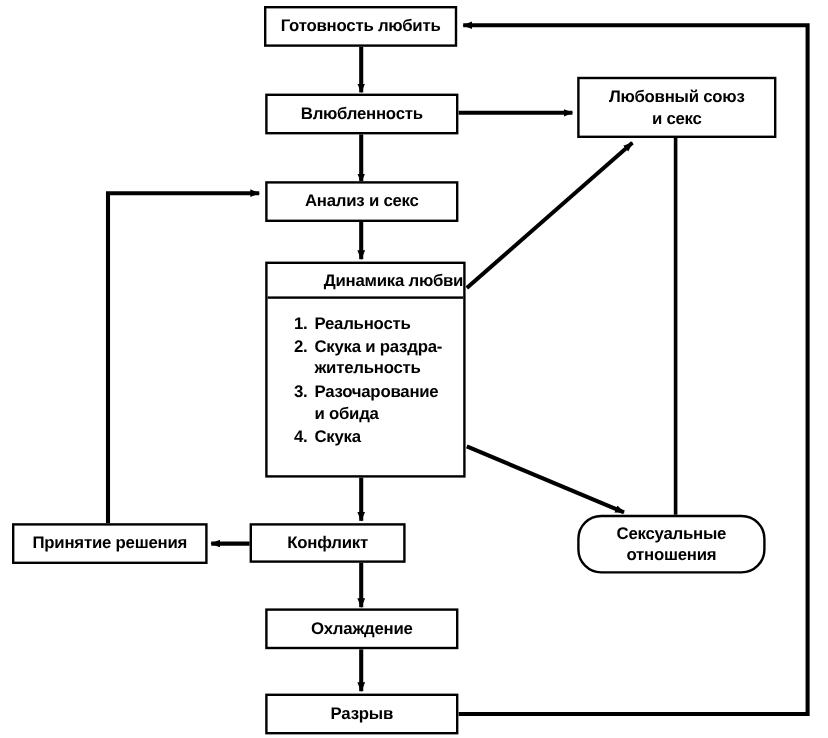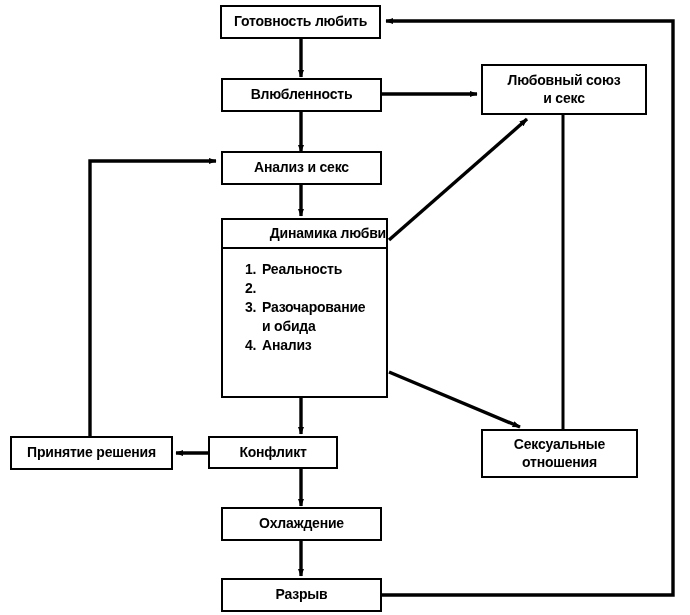--- a/index.html
+++ b/index.html
@@ -143,43 +143,45 @@
       <span>Динамика любви</span>
     </div>
     <div class="body">
       <ol class="steps">
         <li>
           <span class="num">1.</span>
           <span class="txt">Реальность</span>
         </li>
         <li>
           <span class="num">2.</span>
+          <span class="txt">Скука и раздра-
+жительность</span>
         </li>
         <li>
           <span class="num">3.</span>
           <span class="txt">Разочарование
 и обида</span>
         </li>
         <li>
           <span class="num">4.</span>
-          <span class="txt">Анализ</span>
+          <span class="txt">Скука</span>
         </li>
       </ol>
     </div>
   </div>
 
   <div class="node" style="left:10px; top:436px; width:163px; height:34px;">
     <span class="cap">Принятие решения</span>
   </div>
 
   <div class="node" style="left:208px; top:436px; width:130px; height:33px;justify-content:center;">
     <span class="cap">Конфликт</span>
   </div>
 
-  <div class="node" style="left:481px; top:429px; width:157px; height:49px;">
+  <div class="node" style="left:481px; top:429px; width:157px; height:49px;border-radius:20px;">
     <span class="cap">Сексуальные
 отношения</span>
   </div>
 
   <div class="node" style="left:221px; top:578px; width:161px; height:34px;">
     <span class="cap">Разрыв</span>
   </div>
 
   <div class="node" style="left:221px; top:507px; width:161px; height:34px;">
     <span class="cap">Охлаждение</span>

